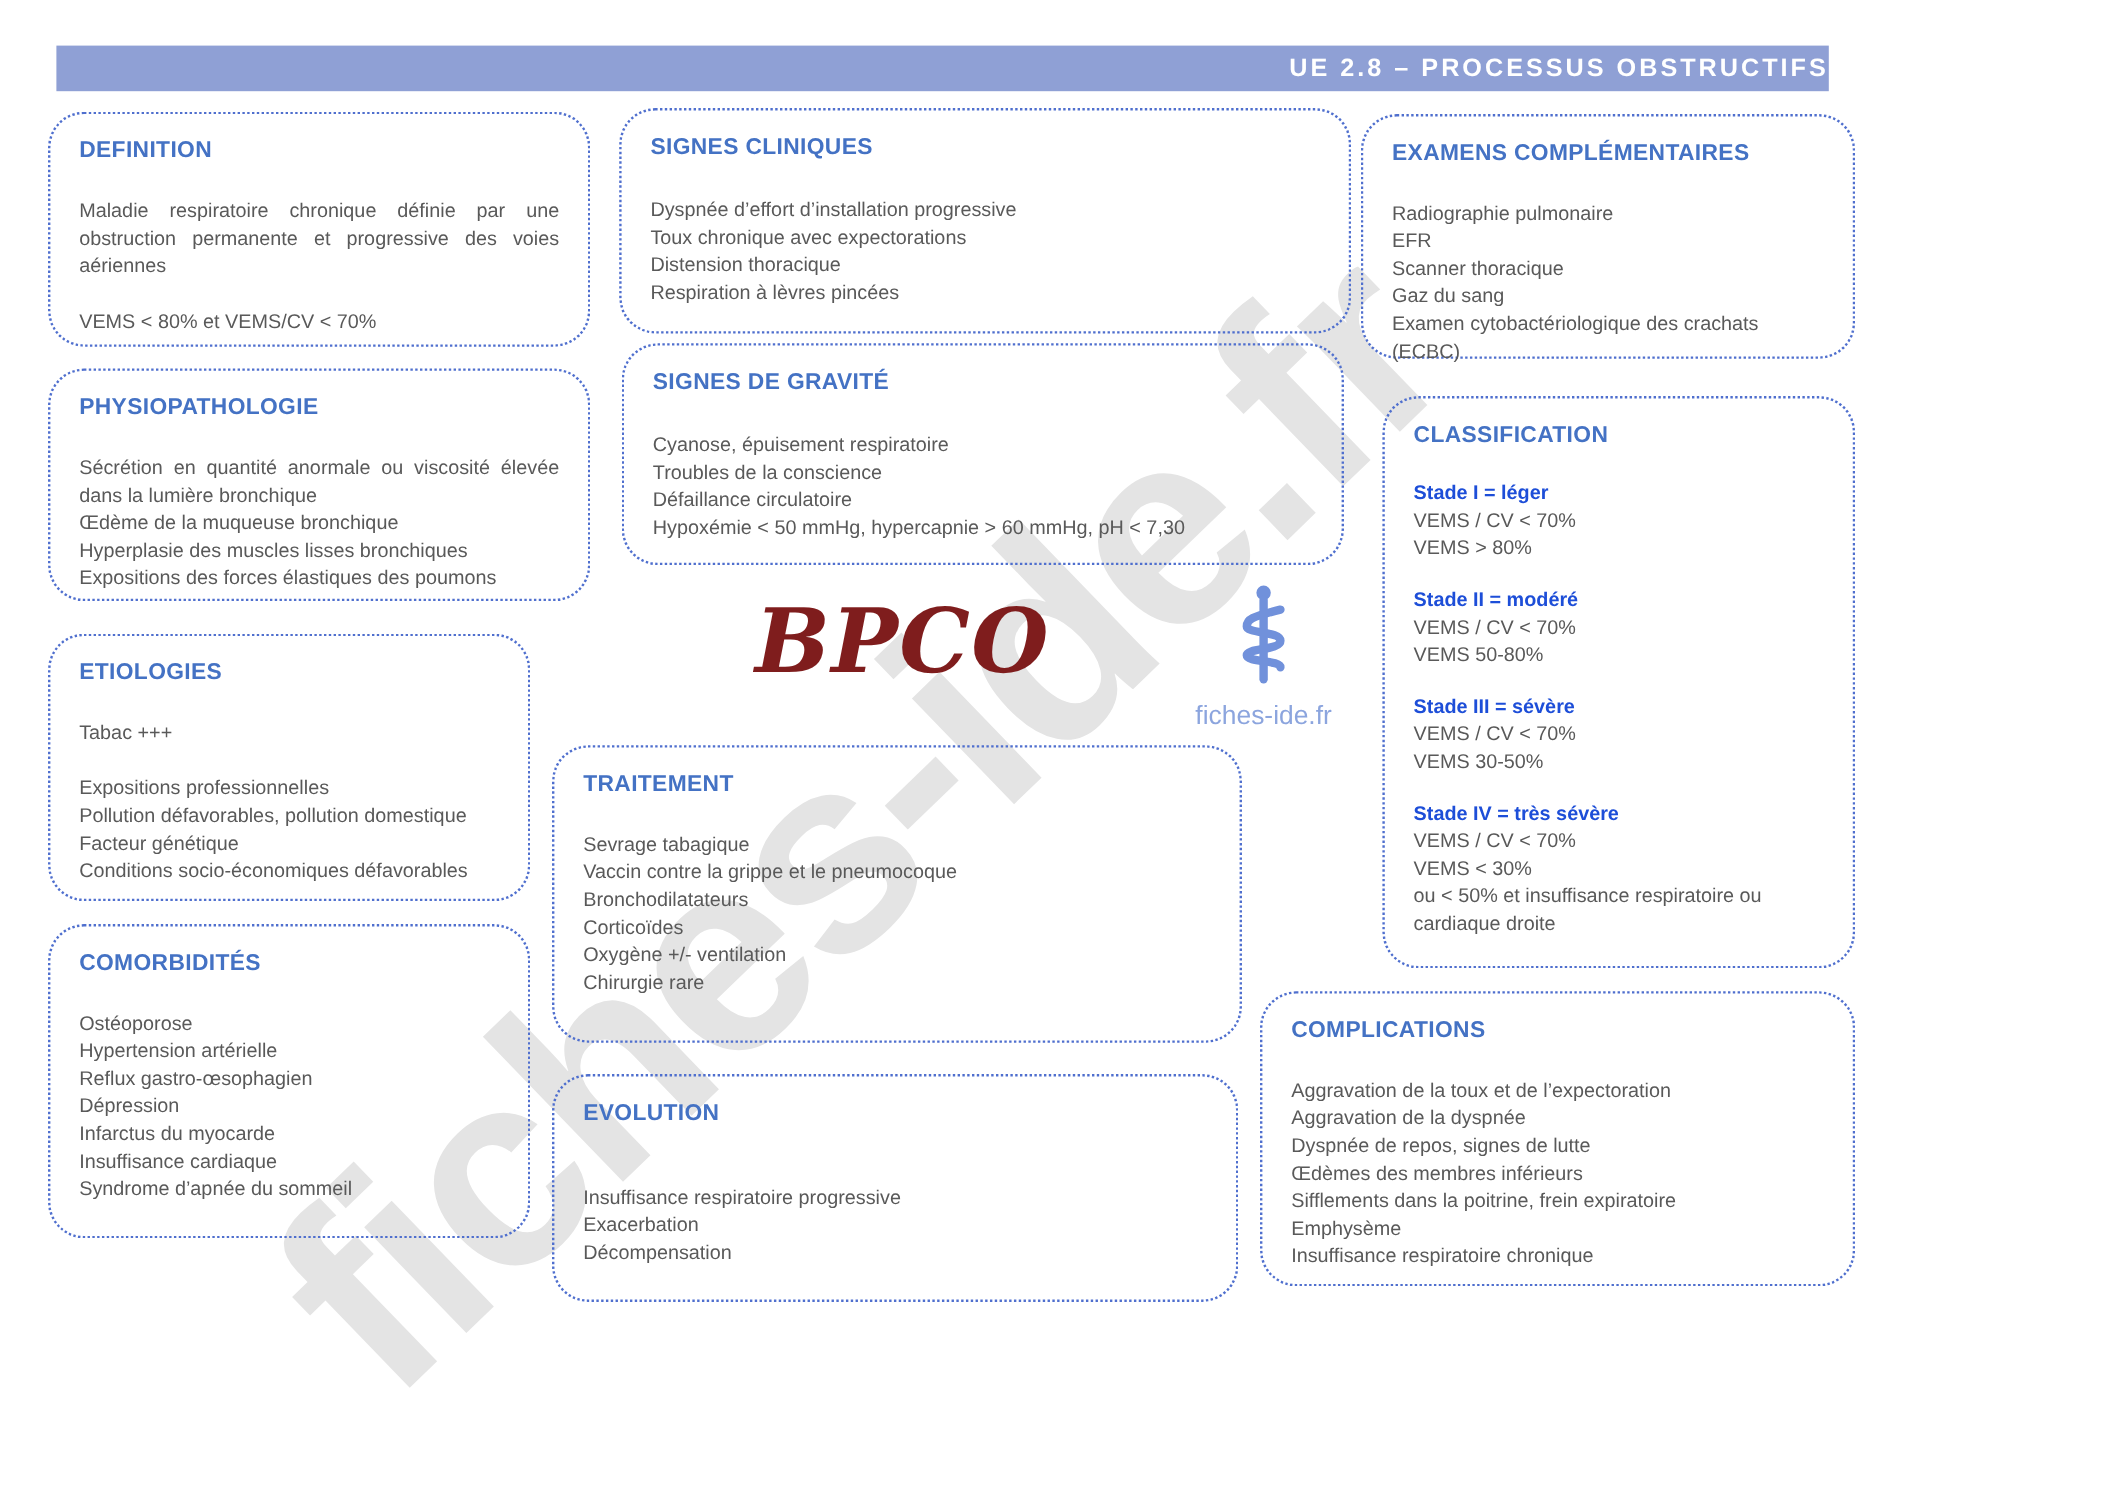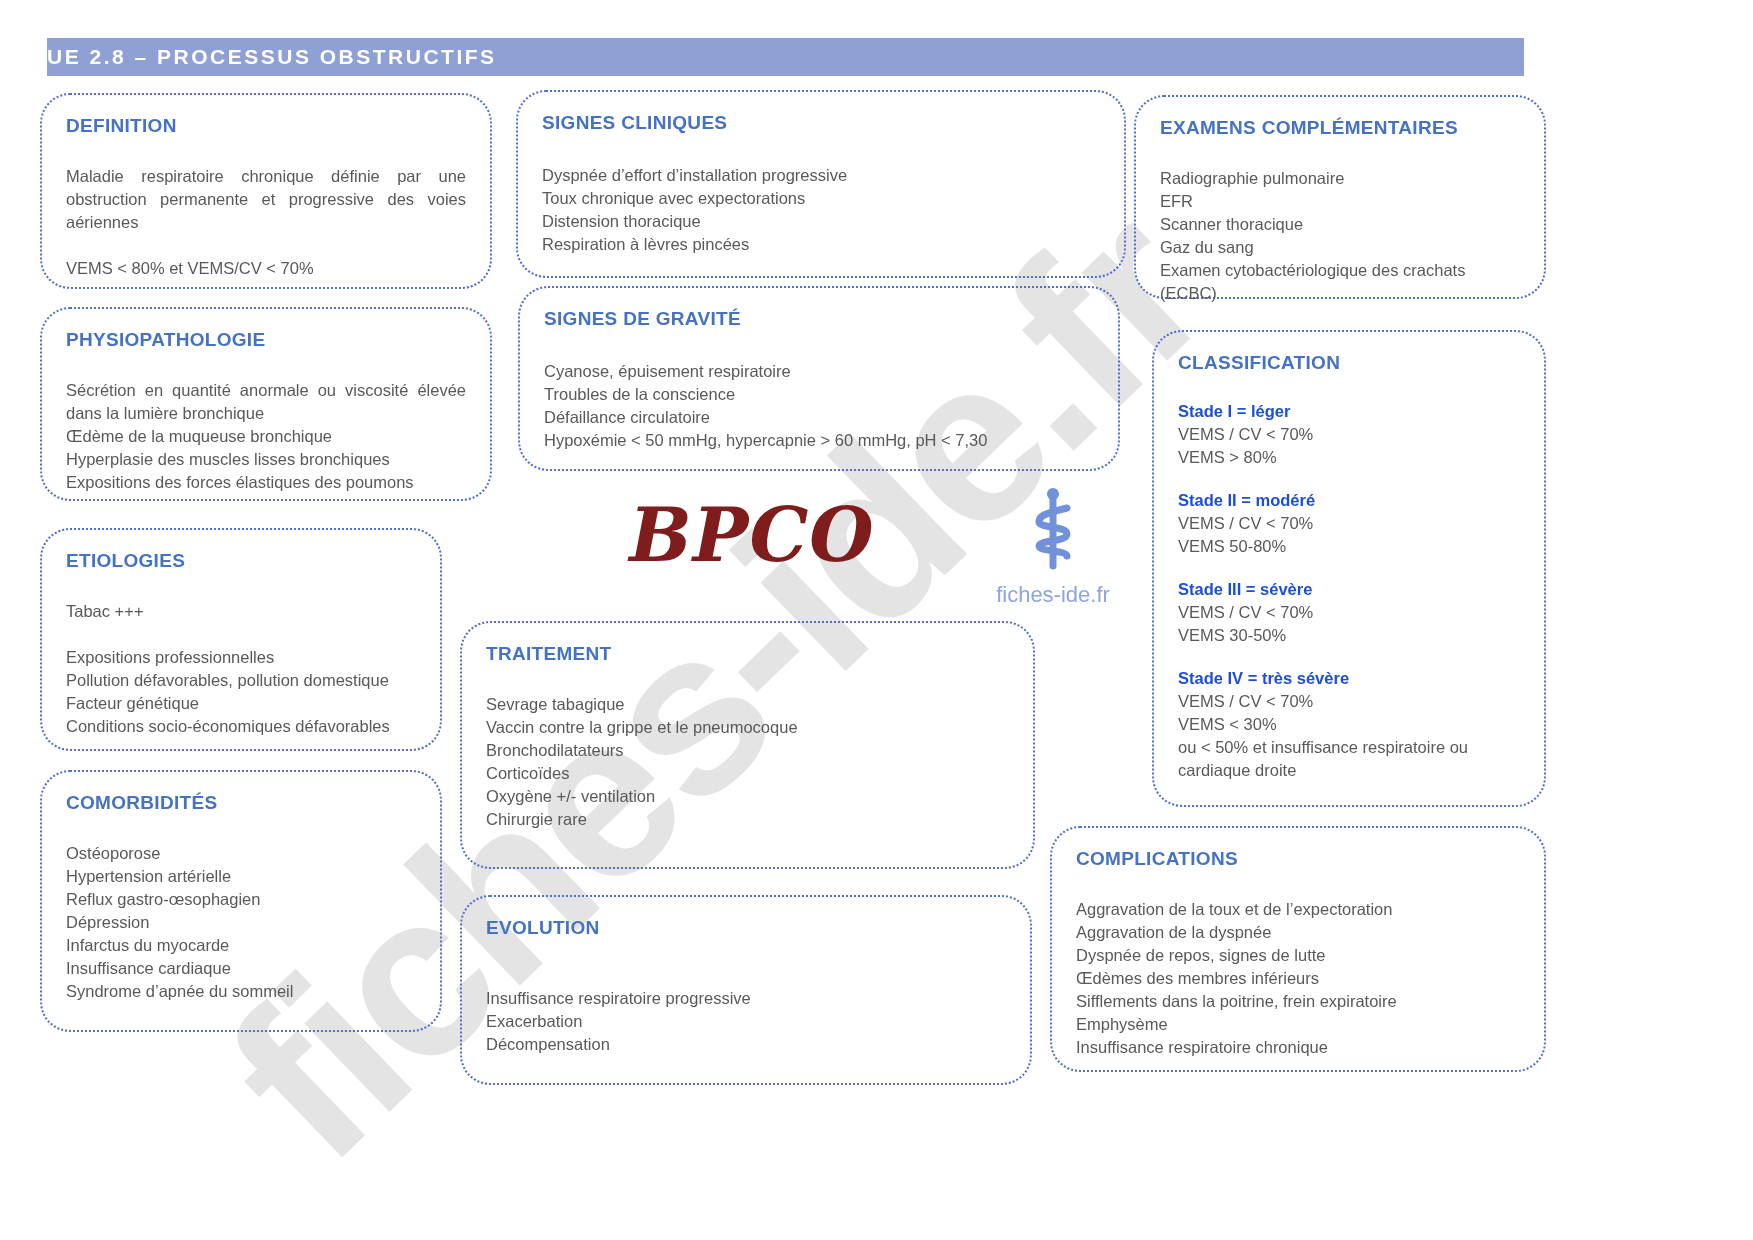--- a/index.html
+++ b/index.html
@@ -12,21 +12,21 @@
   .watermark {
     position:absolute; left:60px; top:460px; width:1500px;
     font-size:232px; font-weight:bold; letter-spacing:-6px;
     color:#e4e4e4; white-space:nowrap;
     transform:rotate(-44deg); transform-origin:center;
     z-index:0; user-select:none;
   }
   .titlebar {
     position:absolute; left:47px; top:38px; width:1477px; height:38px;
     background:#8fa0d5; color:#ffffff; z-index:2;
-    display:flex; align-items:center; justify-content:flex-start;
+    display:flex; align-items:center; justify-content:flex-end;
     font-size:21px; font-weight:bold; letter-spacing:2.5px;
   }
   .box {
     position:absolute; border:2px dotted #4f6fce; border-radius:30px;
     padding:20px 24px 16px 24px; z-index:2; background:transparent;
   }
   .box-title {
     color:#4472c4; font-weight:bold; font-size:19px; letter-spacing:0.3px;
   }
   .box-content { margin-top:28px; color:#595959; font-size:16.5px; line-height:23px; }

